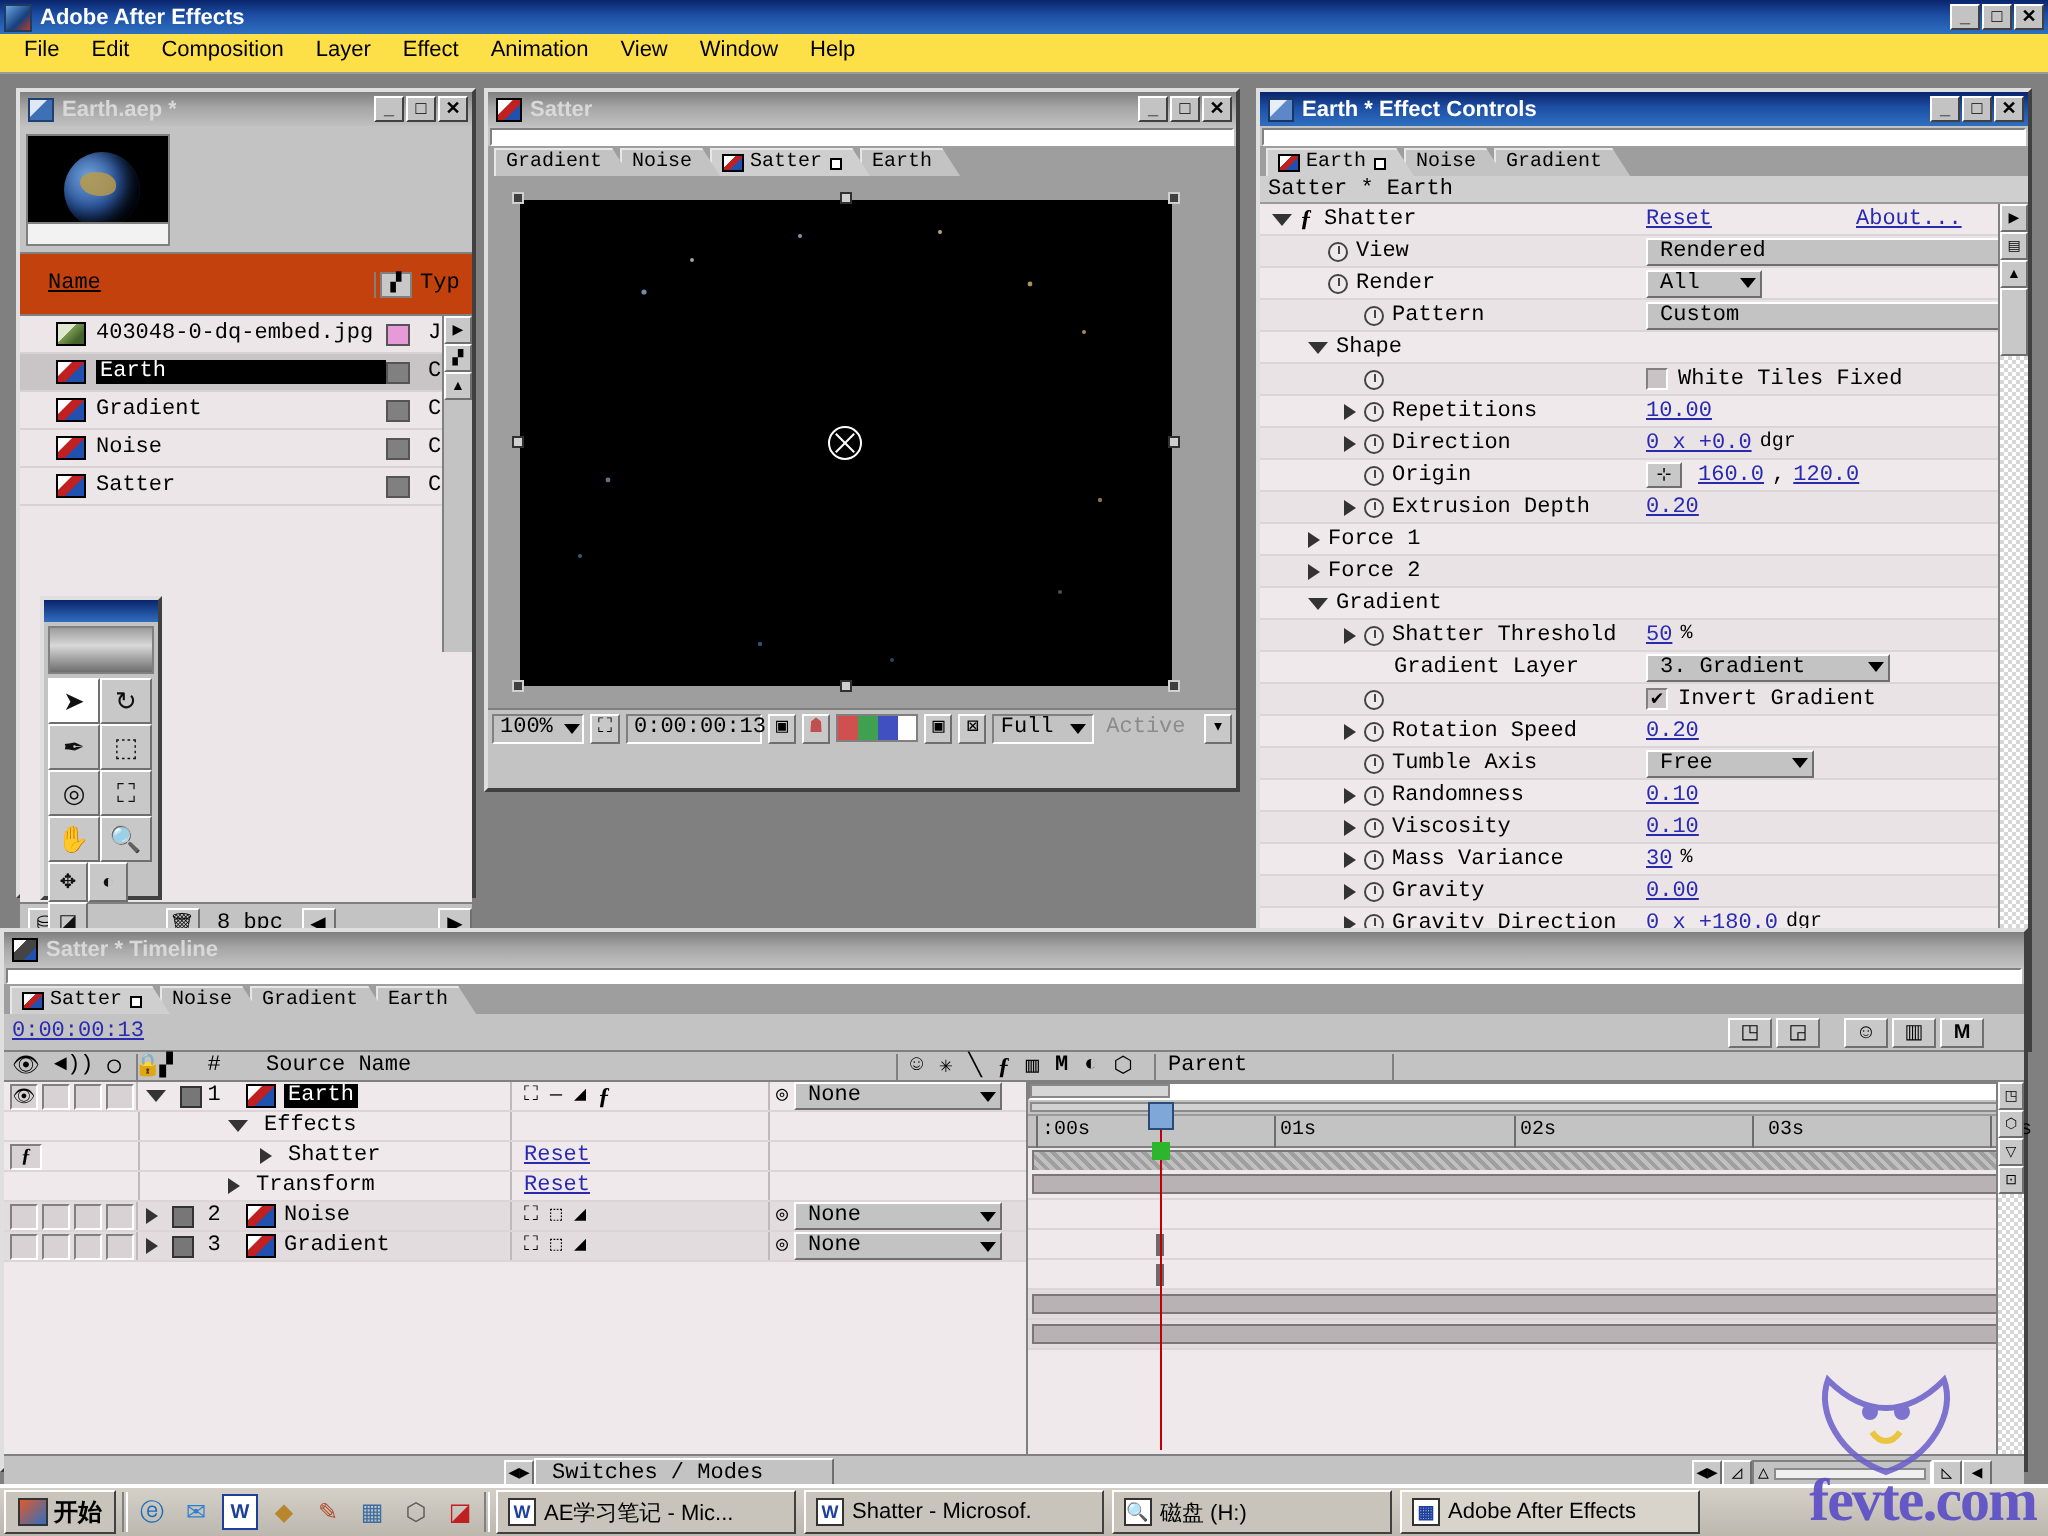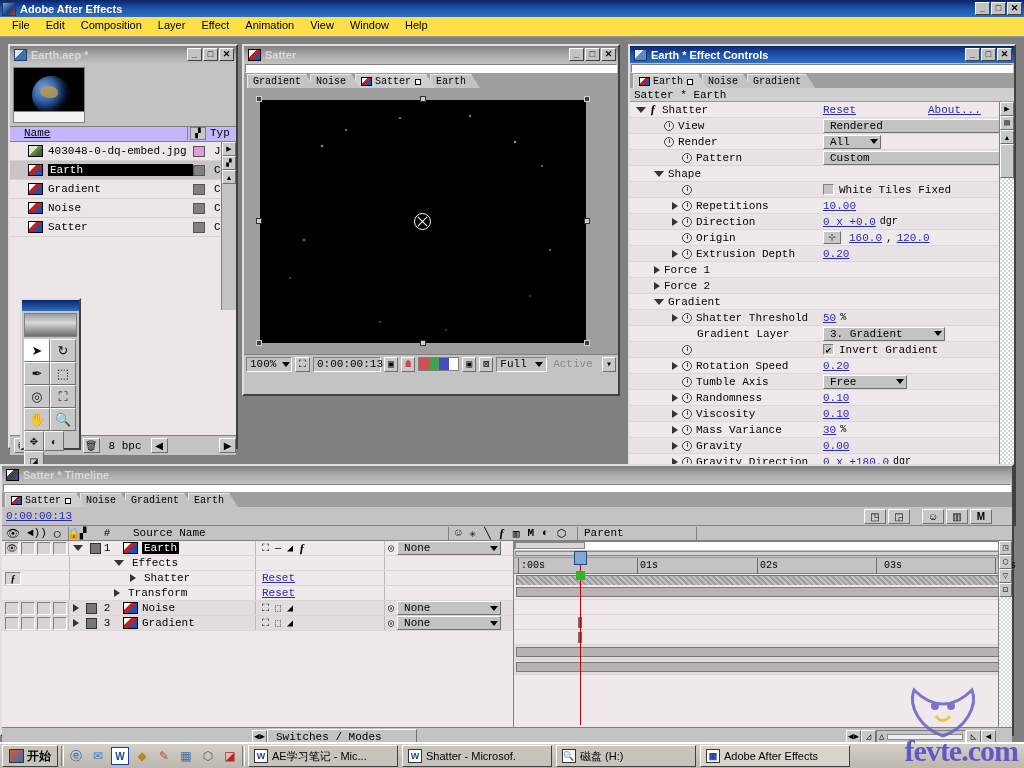--- a/index.html
+++ b/index.html
@@ -71,21 +71,21 @@
                 background:radial-gradient(circle at 32% 32%, #6f9fd8 0%, #2c57a0 45%, #0d2048 85%);
                 box-shadow: inset -6px -4px 10px #000; }
   #thumbLand { position:absolute; left:26px; top:18px; width:18px; height:12px;
                background:#b79a4a; border-radius:45% 55% 40% 60%; opacity:.85; }
   #thumbStrip { position:absolute; left:0; bottom:0; width:72px; height:11px; background:#f2f2f2;
                 border-top:1px solid #808080; }
   #projMeta { margin-left:8px; font-family:"Liberation Mono", monospace; font-size:11px; line-height:14px; color:#000; }
   .caret { display:inline-block; width:0;height:0;border-left:4px solid transparent;
            border-right:4px solid transparent;border-top:5px solid #000; vertical-align:middle; margin:0 2px;}
 
-  #projListHdr { display:flex; height:16px; background:#c4b5fd;
+  #projListHdr { display:flex; align-items:center; height:32px; background:#c2410c;
                  border-top:1px solid #808080; border-bottom:1px solid #808080;
                  font-family:"Liberation Mono", monospace; font-size:11px; }
   .colsep { width:1px; height:13px; background:#808080; margin:0 2px; }
   #projRows { background:#ece6e8; height:168px; overflow:hidden; position:relative; }
   .prow { display:flex; align-items:center; height:19px; padding-left:18px;
           font-family:"Liberation Mono", monospace; font-size:11px;
           border-bottom:1px solid #d9d2d4; }
   .prow.sel { background:#c9c4c6; }
   .fileicon { width:15px; height:12px; margin-right:5px; flex:none; border:1px solid #000;
               background:linear-gradient(135deg,#fff 30%,#c02020 31%,#c02020 58%,#2050b0 59%); }

